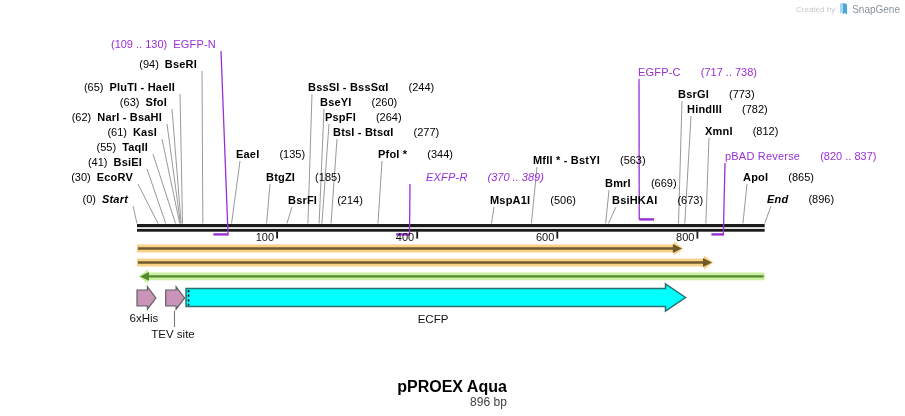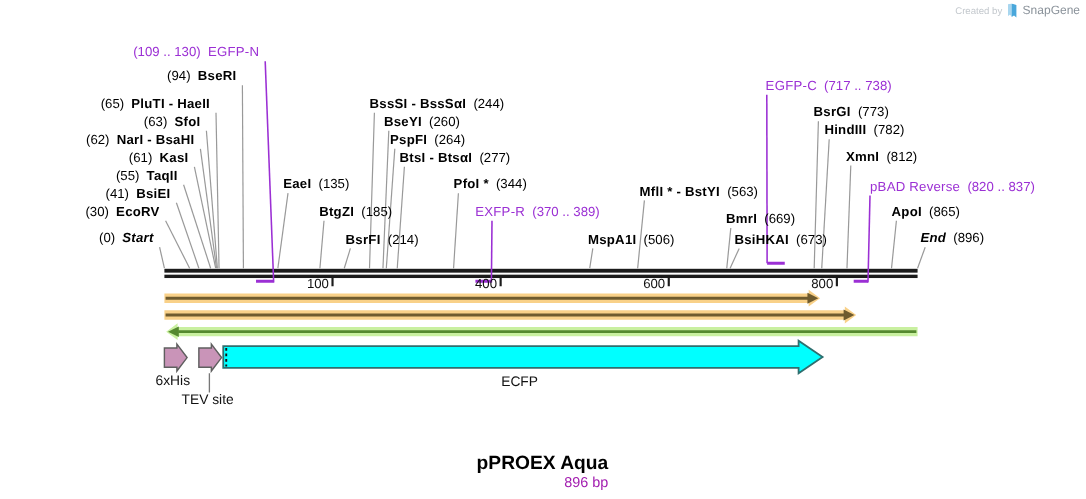--- a/index.html
+++ b/index.html
@@ -3,31 +3,31 @@
 <meta charset="utf-8">
 <style>
   html,body{margin:0;padding:0;background:#fff;}
   .canvas{position:relative;width:905px;height:416px;background:#ffffff;
           font-family:"Liberation Sans",sans-serif;overflow:hidden;}
   .site{position:absolute;white-space:nowrap;font-size:11px;color:#000;
         transform:translateY(-50%);line-height:12px;}
   .site .nm{font-weight:bold;letter-spacing:.2px;}
   .site .nm.it{font-style:italic;}
   .site.pfirst .nm{margin-left:6px;}
-  .site.pafter .pos{margin-left:6px;}
+  .site.pafter .pos{margin-left:20px;}
   .site.purple{color:#9B2FD4;}
   .site.purple .nm{font-weight:normal;}
   .ruler-num{position:absolute;font-size:11px;color:#111;transform:translateY(-50%);
              white-space:nowrap;}
   .feat-lbl{position:absolute;font-size:11.5px;color:#111;transform:translate(-50%,-50%);
             white-space:nowrap;}
   .title-block{position:absolute;left:452px;top:378px;transform:translateX(-50%);
                text-align:right;}
   .map-title{font-size:16px;font-weight:bold;color:#000;line-height:17px;}
-  .map-length{font-size:12px;color:#a21caf;line-height:14px;}
+  .map-length{font-size:12px;color:#404040;line-height:14px;}
   .watermark{position:absolute;top:3px;right:5px;display:flex;align-items:center;gap:4px;}
   .wm-created{font-size:8px;color:#c3c8cd;}
   .wm-brand{font-size:10px;color:#8a929a;}
   svg#map-svg{position:absolute;left:0;top:0;}
 </style>
 </head>
 <body>
 
 <div class="canvas">
 
@@ -122,21 +122,21 @@
       <div class="site pafter" style="top: 94px; left: 678px;"><span class="nm">BsrGI</span><span class="pos">(773)</span></div>
       <div class="site pafter" style="top: 109px; left: 687px;"><span class="nm">HindIII</span><span class="pos">(782)</span></div>
       <div class="site pafter" style="top: 131px; left: 705px;"><span class="nm">XmnI</span><span class="pos">(812)</span></div>
       <div class="site pafter" style="top: 177px; left: 743px;"><span class="nm">ApoI</span><span class="pos">(865)</span></div>
       <div class="site pafter" style="top: 199px; left: 767px;"><span class="nm it">End</span><span class="pos">(896)</span></div>
       <div class="ruler-num" style="right: 630.9px; top: 237px;">100</div>
       <div class="ruler-num" style="right: 490.8px; top: 237px;">400</div>
       <div class="ruler-num" style="right: 350.7px; top: 237px; margin-left: 30px;">600</div>
       <div class="ruler-num" style="right: 210.6px; top: 237px;">800</div>
       <div class="site pfirst purple" style="top: 44px; right: 689px;"><span class="pos">(109 .. 130)</span><span class="nm">EGFP-N</span></div>
-      <div class="site pafter purple" style="top: 177px; left: 396px;"><span class="nm">EXFP-R</span><span class="pos">(370 .. 389)</span></div>
+      <div class="site pafter purple" style="top: 177px; left: 426px; font-style: italic;"><span class="nm">EXFP-R</span><span class="pos">(370 .. 389)</span></div>
       <div class="site pafter purple" style="top: 72px; left: 638px;"><span class="nm">EGFP-C</span><span class="pos">(717 .. 738)</span></div>
       <div class="site pafter purple" style="top: 156px; left: 725px;"><span class="nm">pBAD Reverse</span><span class="pos">(820 .. 837)</span></div>
     </div>
 
   <div class="feat-lbl" style="left:144px;top:318px">6xHis</div>
   <div class="feat-lbl" style="left:173px;top:334px">TEV site</div>
   <div class="feat-lbl" style="left:433px;top:319px">ECFP</div>
 
   <div class="title-block">
     <div class="map-title">pPROEX Aqua</div>

